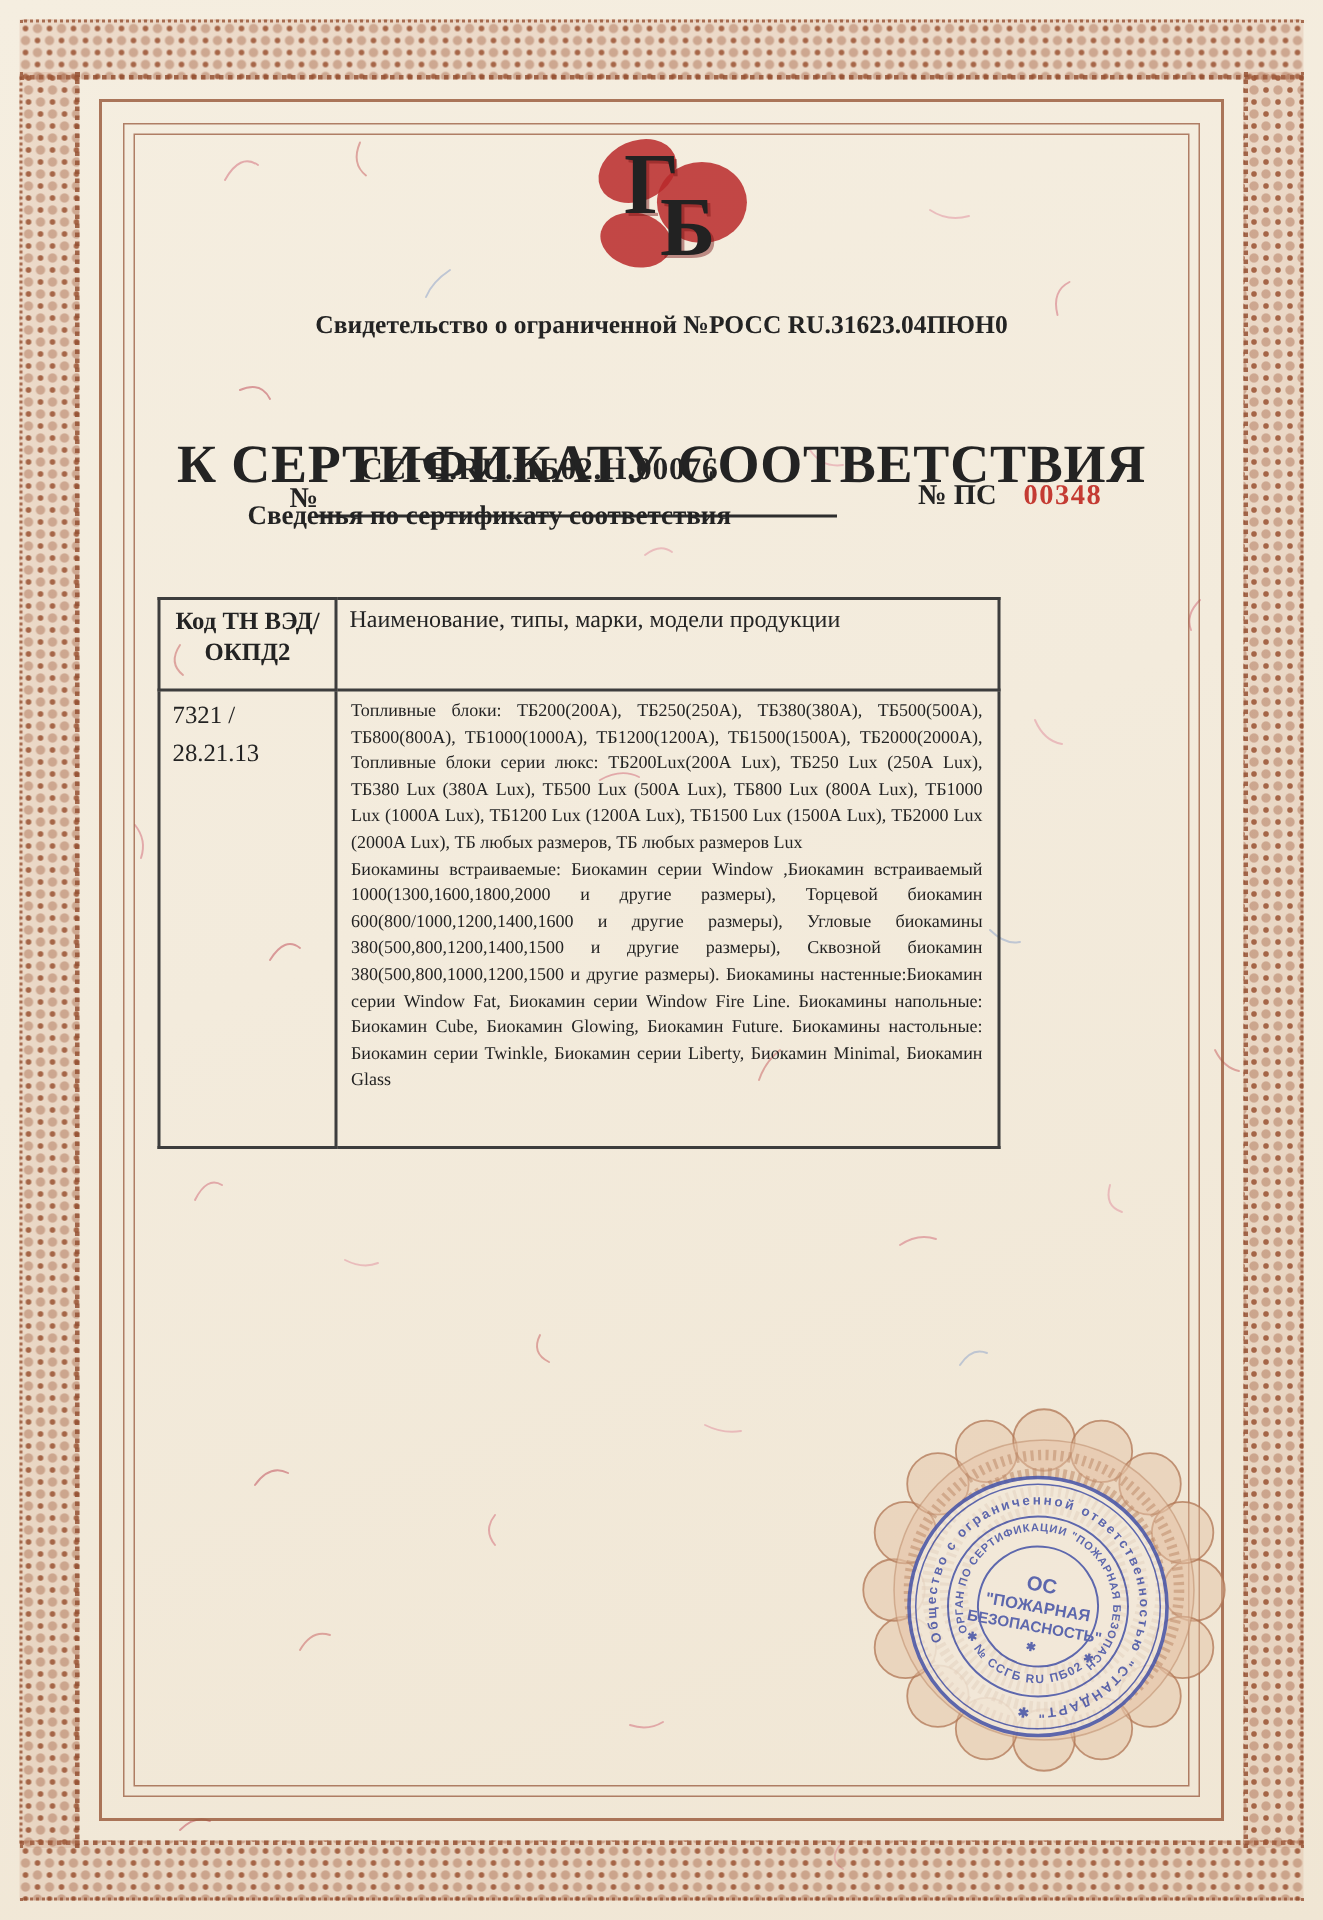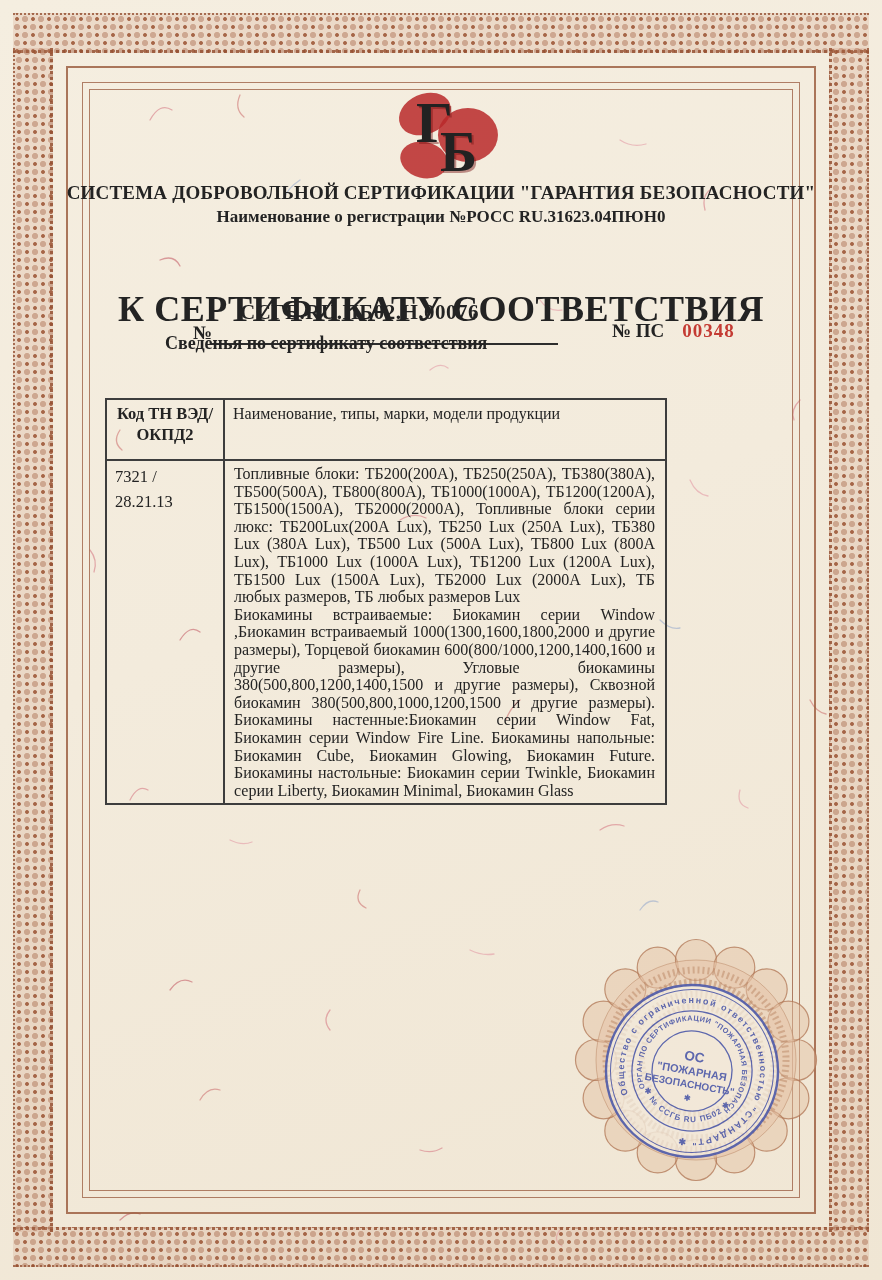--- a/index.html
+++ b/index.html
@@ -54,21 +54,21 @@
   .subtitle { position:absolute; top:333px; left:165px; font-size:18px; font-weight:bold; }
 
   
   table.prod { position:absolute; top:398px; left:105px; width:562px; border-collapse:collapse; }
   table.prod th, table.prod td { border:2px solid #3d3d3d; vertical-align:top; }
   th.c1 { width:112px; font-size:16.5px; font-weight:bold; text-align:center; padding:4px 2px;
           height:51px; white-space:pre-line; line-height:1.25; }
   th.c2 { font-size:16px; font-weight:normal; text-align:left; padding:5px 8px; }
   td.code { font-size:16.5px; padding:4px 8px; white-space:pre-line; height:295px; line-height:1.5; }
   td.desc { padding:4px 10px 4px 9px; }
-  td.desc p { margin:0; font-size:16px; line-height:17.6px; text-align:justify; }
+  td.desc p { margin:0; font-size:12px; line-height:17.6px; text-align:justify; }
 
   .stamp { position:absolute; left:546px; top:910px; width:300px; height:300px; }
 </style>
 </head>
 <body>
 
 <div class="page">
 
   <svg class="fibers" width="882" height="1280">
     <g fill="none" stroke-width="1.3" stroke-linecap="round" opacity="0.55">
@@ -114,22 +114,21 @@
   <div class="frame-dbl-i"></div>
 
   <div class="logo">
     <span class="blob b1"></span>
     <span class="blob b2"></span>
     <span class="blob b3"></span>
     <span class="logo-g">Г</span>
     <span class="logo-b">Б</span>
   </div>
 
-  <div class="abs system-line">СИСТЕМА ДОБРОВОЛЬНОЙ СЕРТИФИКАЦИИ "ГАРАНТИЯ БЕЗОПАСНОСТИ"</div>
-  <div class="abs reg-line">Наименование о регистрации №РОСС RU.31623.04ПЮН0</div>
+  <div class="abs reg-line">Свидетельство о ограниченной №РОСС RU.31623.04ПЮН0</div>
   <div class="abs title2">К СЕРТИФИКАТУ СООТВЕТСТВИЯ</div>
   <div class="cert-no">ССГБ.RU.ПБ02.Н.00076</div>
   <div class="no-label">№</div>
   <div class="no-line"></div>
   <div class="form-no">
     <span>№ ПС</span><span class="red">00348</span>
   </div>
   <div class="subtitle">Сведенья по сертификату соответствия</div>
 
   <table class="prod">

